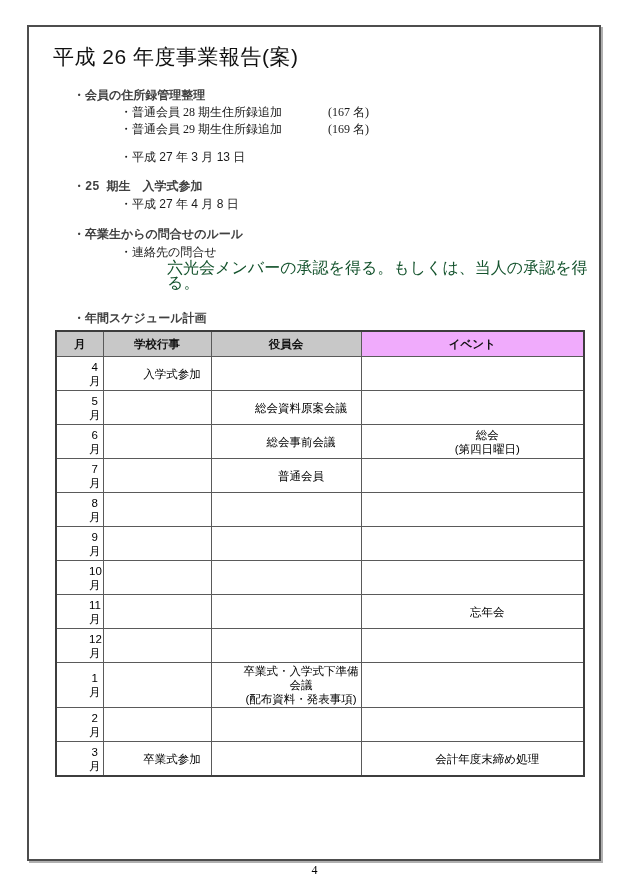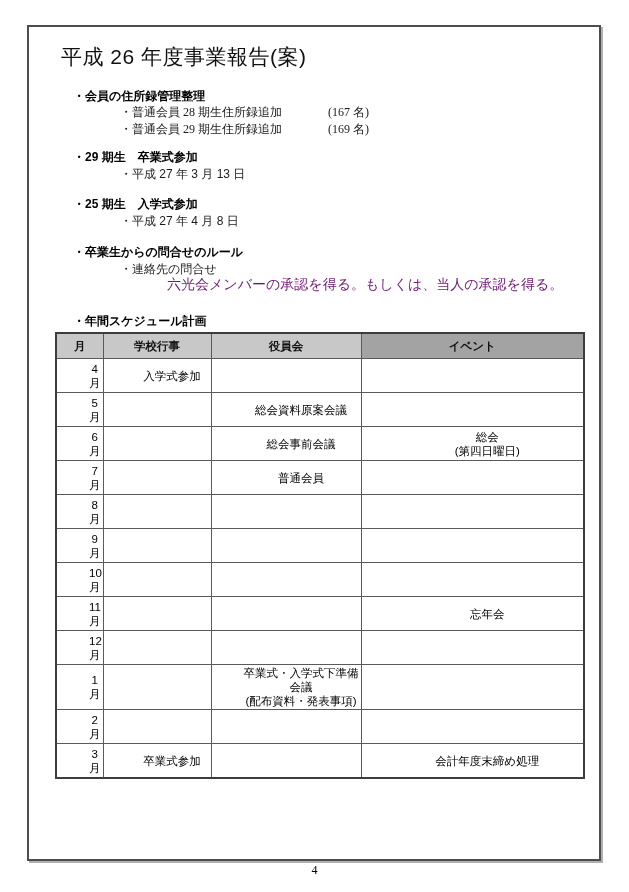--- a/index.html
+++ b/index.html
@@ -7,32 +7,32 @@
     width:629px;height:892px;background:#ffffff;position:relative;
     font-family:"Liberation Sans","DejaVu Sans",sans-serif;color:#111;
     overflow:hidden;
   }
   .sheet{
     position:absolute;left:27px;top:25px;width:574px;height:836px;
     box-sizing:border-box;border:2px solid #4d4d4d;background:#fff;
     box-shadow:2px 2px 0 #b0b0b0;
   }
   .title{
-    margin:16px 0 0 32px;font-size:21px;font-weight:400;line-height:28px;
+    margin:16px 0 0 24px;font-size:21px;font-weight:400;line-height:28px;
     letter-spacing:.5px;font-family:"Liberation Sans","DejaVu Sans",sans-serif;
   }
   .h{
-    margin-left:44px;font-size:12px;font-weight:bold;line-height:14px;color:#000000;
+    margin-left:44px;font-size:12px;font-weight:bold;line-height:14px;color:#404040;font-family:Liberation Mono, monospace;
   }
   .li{margin-left:91px;font-size:12px;line-height:15px;color:#1a1a1a;}
   .serif{font-family:"Liberation Serif","DejaVu Serif",serif;}
   .sans{font-family:"Liberation Sans","DejaVu Sans",sans-serif;}
   .count{margin-left:46px;}
-  .note3{margin-left:138px;font-size:14px;line-height:15px;
-         font-family:"Liberation Serif","DejaVu Serif",serif;color:#701a75;}
+  .note3{margin-left:138px;font-size:16px;line-height:15px;
+         font-family:"Liberation Serif","DejaVu Serif",serif;color:#14532d;}
   .sec1{margin-top:18px;} .sec1 .li{margin-top:2px;}
   .sec2{margin-top:13px;} .sec3{margin-top:15px;} .sec4{margin-top:16px;}
   .sec2 .li,.sec3 .li,.sec4 .li{margin-top:3px;}
   .sched-h{margin-top:22px;}
   table.sched{
     margin:4px 0 0 26px;width:528px;border-collapse:collapse;table-layout:fixed;
     border:2px solid #3d3d3d;
   }
   table.sched th,table.sched td{
     border:1px solid #5a5a5a;text-align:center;vertical-align:middle;
@@ -59,21 +59,20 @@
     <div class="h">・会員の住所録管理整理</div>
     <div class="li serif">
       <span>・普通会員 28 期生住所録追加</span><span class="count">(167 名)</span>
     </div>
     <div class="li serif">
       <span>・普通会員 29 期生住所録追加</span><span class="count">(169 名)</span>
     </div>
   </section>
 
   <section class="sec2">
-    <div class="h">・29 期生　卒業式参加</div>
     <div class="li sans">・平成 27 年 3 月 13 日</div>
   </section>
 
   <section class="sec3">
     <div class="h">・25 期生　入学式参加</div>
     <div class="li sans">・平成 27 年 4 月 8 日</div>
   </section>
 
   <section class="sec4">
     <div class="h">・卒業生からの問合せのルール</div>
@@ -88,21 +87,21 @@
         <col class="c1">
         <col class="c2">
         <col class="c3">
         <col class="c4">
       </colgroup>
     <thead>
       <tr>
         <th style="background: rgb(200, 200, 200);">月</th>
         <th style="background: rgb(200, 200, 200);">学校行事</th>
         <th style="background: rgb(200, 200, 200);">役員会</th>
-        <th style="background: #a3a3a3;">イベント</th>
+        <th style="background: #f0abfc;">イベント</th>
       </tr>
     </thead>
     <tbody id="sched-body">
         <tr>
           <td class="mcol">4月</td>
           <td>入学式参加</td>
           <td></td>
           <td></td>
         </tr>
         <tr>

